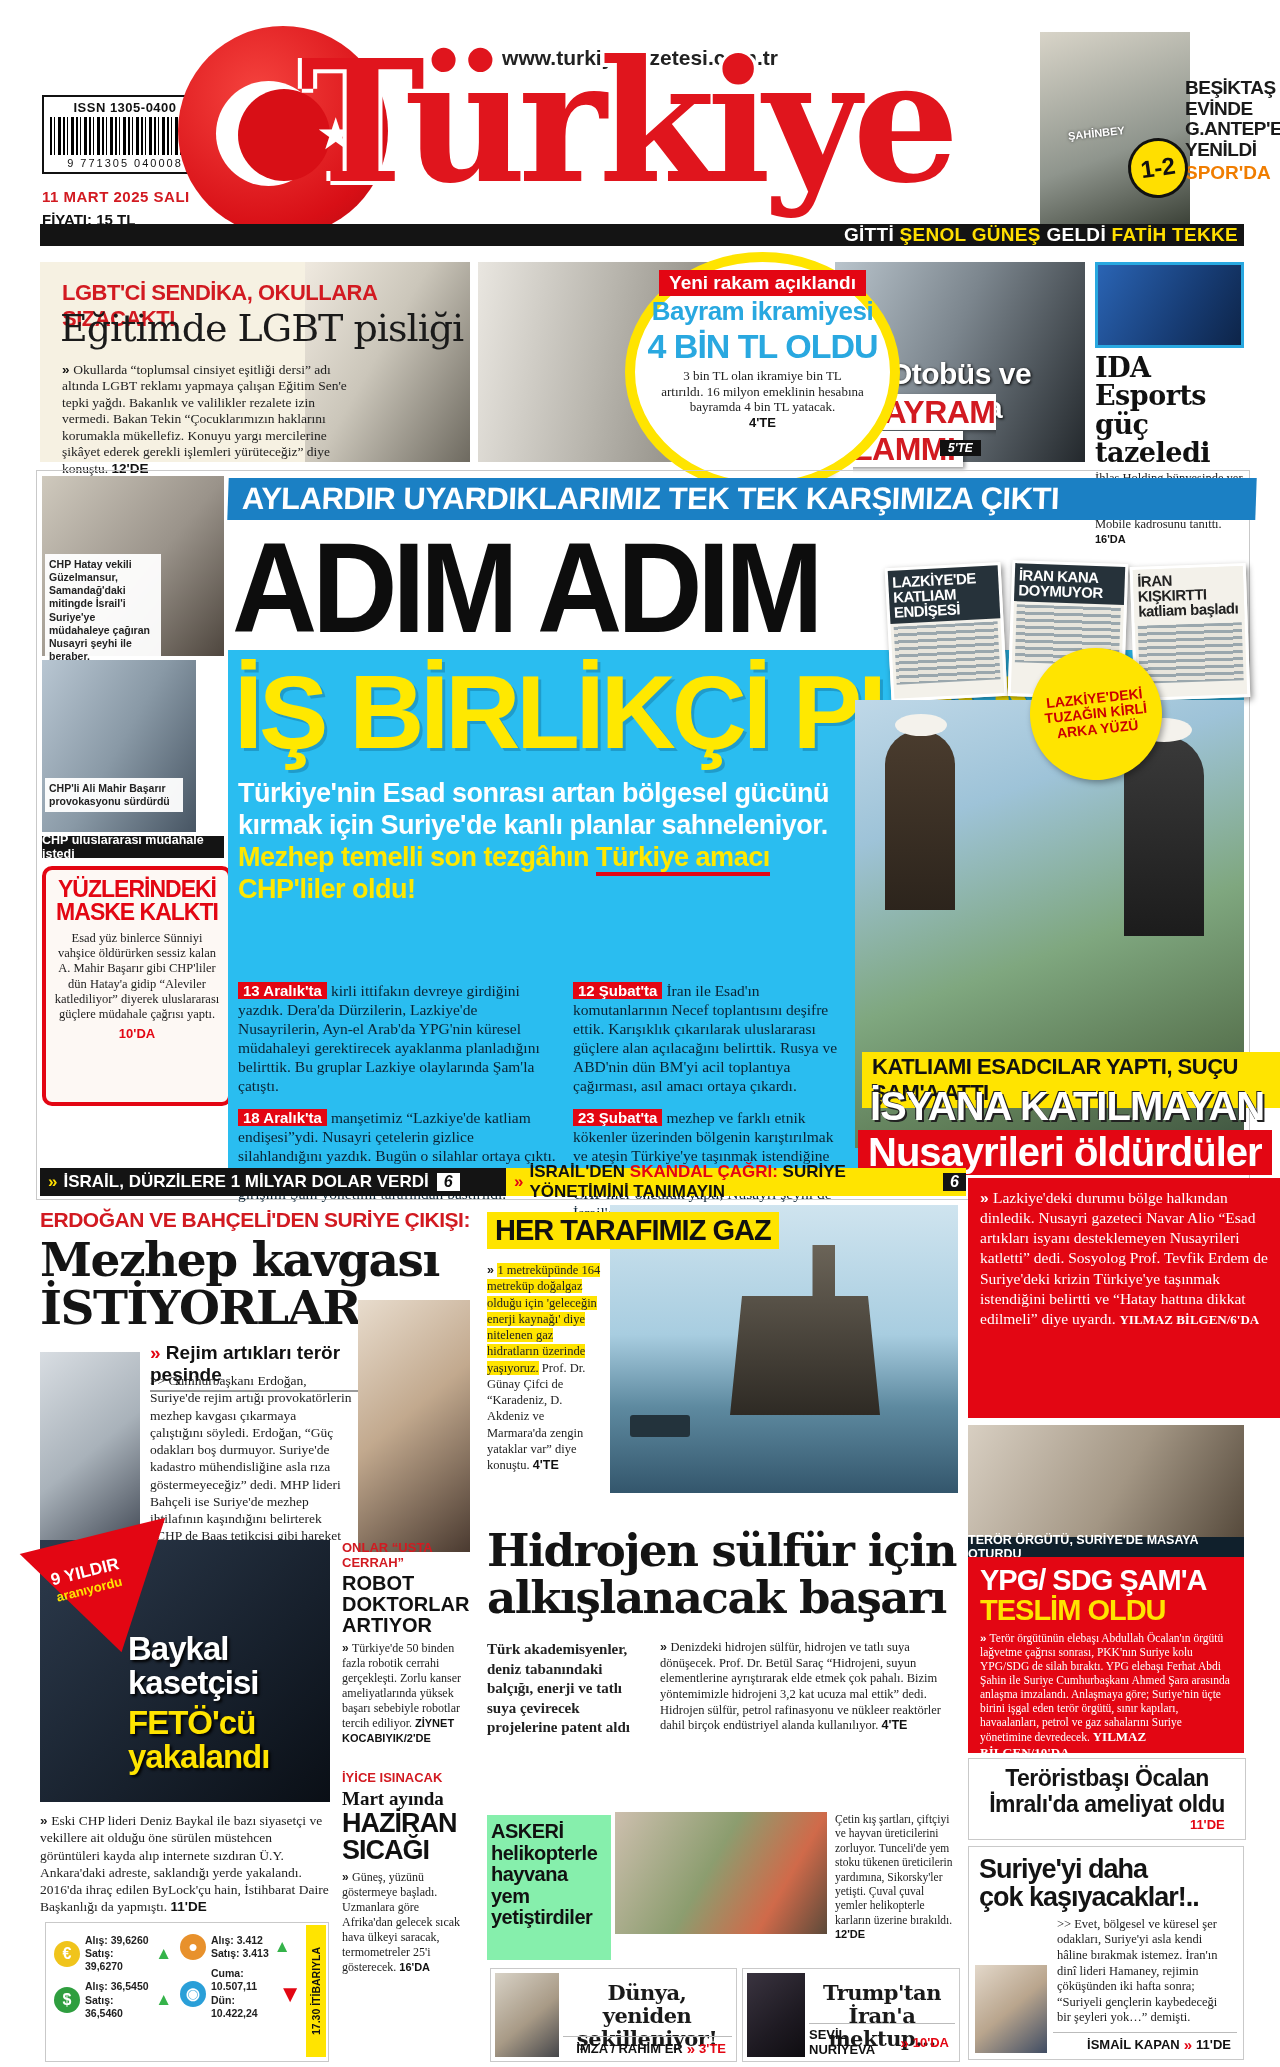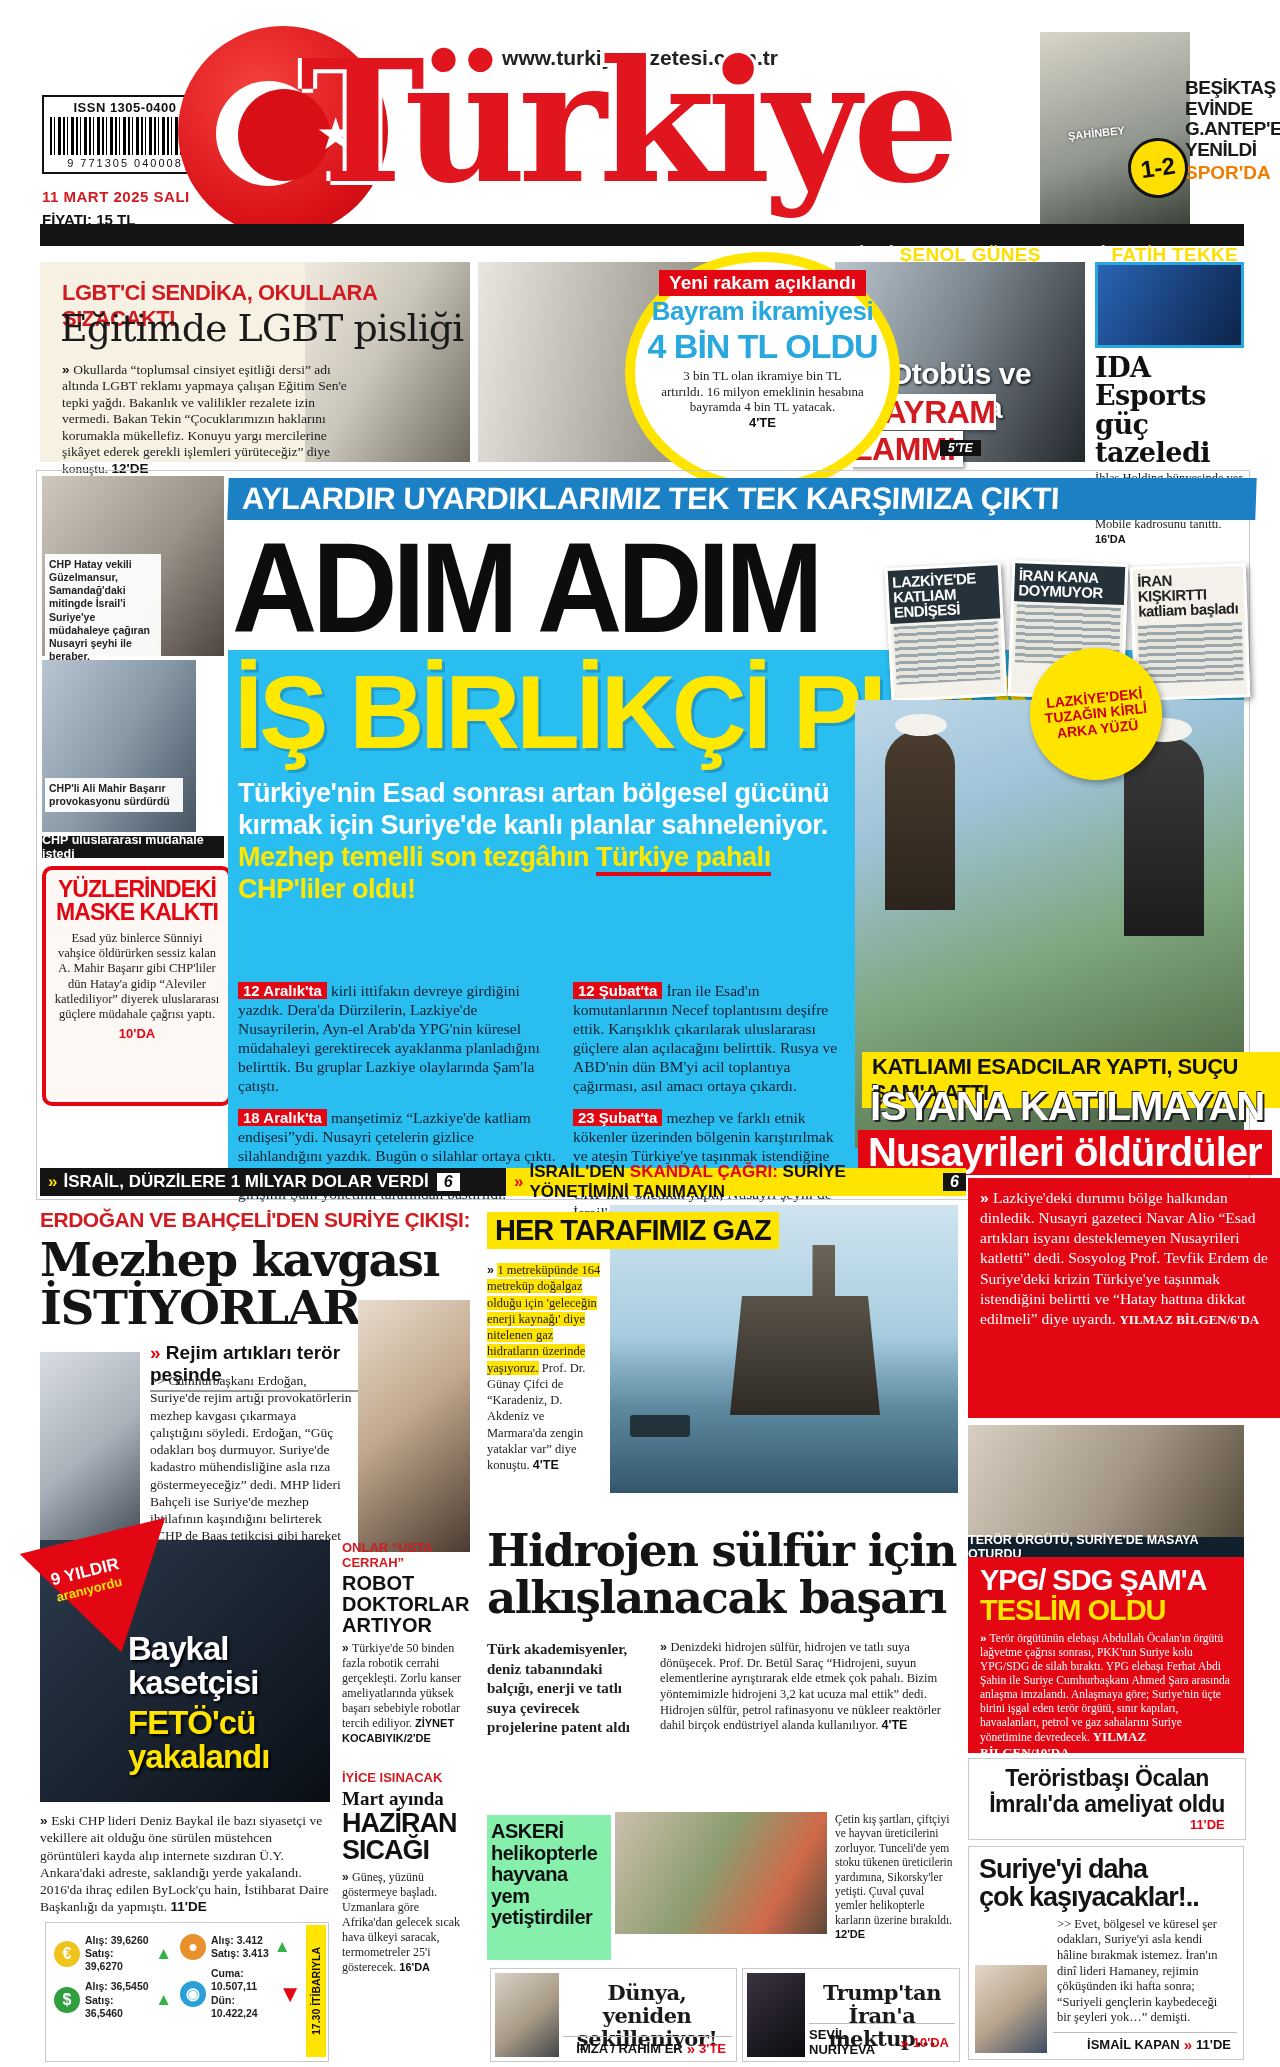--- a/index.html
+++ b/index.html
@@ -133,21 +133,21 @@
     <div class="jersey">ŞAHİNBEY</div>
   </div>
   <div class="abs sports-lines pre" style="left:1185px;top:78px;width:60px;">BEŞİKTAŞ
 EVİNDE
 G.ANTEP'E
 YENİLDİ</div>
   <div class="abs sporda" style="left:1185px;top:162px;width:60px;text-align:right;">SPOR'DA</div>
   <div class="abs score" style="left:1128px;top:138px;">1-2</div>
 
   <div class="abs topbar" style="left:40px;top:224px;width:1204px;height:22px;">
-    <div class="topbar-text" style="position:absolute;right:6px;top:0;line-height:22px;margin-top:20px;">
+    <div class="topbar-text" style="position:absolute;right:6px;top:0;line-height:22px;">
       <span>GİTTİ </span><span class="yel">ŞENOL GÜNEŞ </span><span>GELDİ </span><span class="yel">FATİH TEKKE</span>
     </div>
   </div>
 
   <div class="abs lgbt-box" style="left:40px;top:262px;width:430px;height:200px;">
     <div class="abs ph" style="right:0;top:0;width:165px;height:200px;background:linear-gradient(120deg,#efe9df,#cbc6ba 45%,#6e6a60);"></div>
     <div class="abs kicker-red" style="left:22px;top:18px;font-size:22px;letter-spacing:-.5px;">LGBT'Cİ SENDİKA, OKULLARA SIZACAKTI</div>
     <div class="abs lgbt-head" style="left:20px;top:44px;width:420px;">Eğitimde LGBT pisliği</div>
     <div class="abs body-serif" style="left:22px;top:100px;width:300px;font-size:13.5px;line-height:1.22;">
       <span style="font-weight:900;font-family:'Liberation Sans',sans-serif;color:#111;">» </span><span>Okullarda “toplumsal cinsiyet eşitliği dersi” adı altında LGBT reklamı yapmaya çalışan Eğitim Sen'e tepki yağdı. Bakanlık ve valilikler rezalete izin vermedi. Bakan Tekin “Çocuklarımızın haklarını korumakla mükellefiz. Konuyu yargı mercilerine şikâyet ederek gerekli işlemleri yürüteceğiz” diye konuştu.</span>
@@ -196,24 +196,24 @@
     <div class="body-serif" style="font-size:12.5px;line-height:1.22;margin-top:6px;">Esad yüz binlerce Sünniyi vahşice öldürürken sessiz kalan A. Mahir Başarır gibi CHP'liler dün Hatay'a gidip “Aleviler katlediliyor” diyerek uluslararası güçlere müdahale çağrısı yaptı.</div>
     <div style="color:#e30613;font-weight:bold;font-size:13px;margin-top:4px;">10'DA</div>
   </div>
 
   <div class="abs blue-kicker" style="left:228px;top:478px;width:1014px;height:42px;">AYLARDIR UYARDIKLARIMIZ TEK TEK KARŞIMIZA ÇIKTI</div>
   <div class="abs adim" style="left:232px;top:524px;">ADIM ADIM</div>
 
   <div class="abs cyan-block" style="left:228px;top:650px;width:1016px;height:518px;">
     <div class="isbir abs" style="left:6px;top:10px;">İŞ BİRLİKÇİ PLAN</div>
     <div class="lead abs" style="left:10px;top:128px;width:625px;">
-      <span class="w">Türkiye'nin Esad sonrası artan bölgesel gücünü kırmak için Suriye'de kanlı planlar sahneleniyor. </span><span class="y">Mezhep temelli son tezgâhın </span><span class="y u">Türkiye pahalı</span><span class="y"> CHP'liler oldu!</span>
+      <span class="w">Türkiye'nin Esad sonrası artan bölgesel gücünü kırmak için Suriye'de kanlı planlar sahneleniyor. </span><span class="y">Mezhep temelli son tezgâhın </span><span class="y u">Türkiye amacı</span><span class="y"> CHP'liler oldu!</span>
     </div>
     <div class="dated abs" style="left:10px;top:332px;width:320px;">
-      <p><span class="dlabel">12 Aralık'ta</span><span>kirli ittifakın devreye girdiğini yazdık. Dera'da Dürzilerin, Lazkiye'de Nusayrilerin, Ayn-el Arab'da YPG'nin küresel müdahaleyi gerektirecek ayaklanma planladığını belirttik. Bu gruplar Lazkiye olaylarında Şam'la çatıştı.</span></p>
+      <p><span class="dlabel">13 Aralık'ta</span><span>kirli ittifakın devreye girdiğini yazdık. Dera'da Dürzilerin, Lazkiye'de Nusayrilerin, Ayn-el Arab'da YPG'nin küresel müdahaleyi gerektirecek ayaklanma planladığını belirttik. Bu gruplar Lazkiye olaylarında Şam'la çatıştı.</span></p>
       <p><span class="dlabel">18 Aralık'ta</span><span>manşetimiz “Lazkiye'de katliam endişesi”ydi. Nusayri çetelerin gizlice silahlandığını yazdık. Bugün o silahlar ortaya çıktı. Namlular orduya ve masumlara çevrildi. Darbe girişimi Şam yönetimi tarafından bastırıldı.</span></p>
     </div>
     <div class="dated abs" style="left:345px;top:332px;width:275px;">
       <p><span class="dlabel">12 Şubat'ta</span><span>İran ile Esad'ın komutanlarının Necef toplantısını deşifre ettik. Karışıklık çıkarılarak uluslararası güçlere alan açılacağını belirttik. Rusya ve ABD'nin dün BM'yi acil toplantıya çağırması, asıl amacı ortaya çıkardı.</span></p>
       <p><span class="dlabel">23 Şubat'ta</span><span>mezhep ve farklı etnik kökenler üzerinden bölgenin karıştırılmak ve ateşin Türkiye'ye taşınmak istendiğine dikkat çektik. “Alevi katliamı” yaygarasına CHP'liler öncülük yaptı, Nusayri şeyhi de İsrail'e davetiye yolladı.</span> <span class="refb">16'DA</span></p>
     </div>
   </div>
 
   <div class="abs clip" style="left:888px;top:565px;width:110px;height:128px;transform:rotate(-3deg);">
     <div class="clip-title">LAZKİYE'DE KATLIAM ENDİŞESİ</div>

